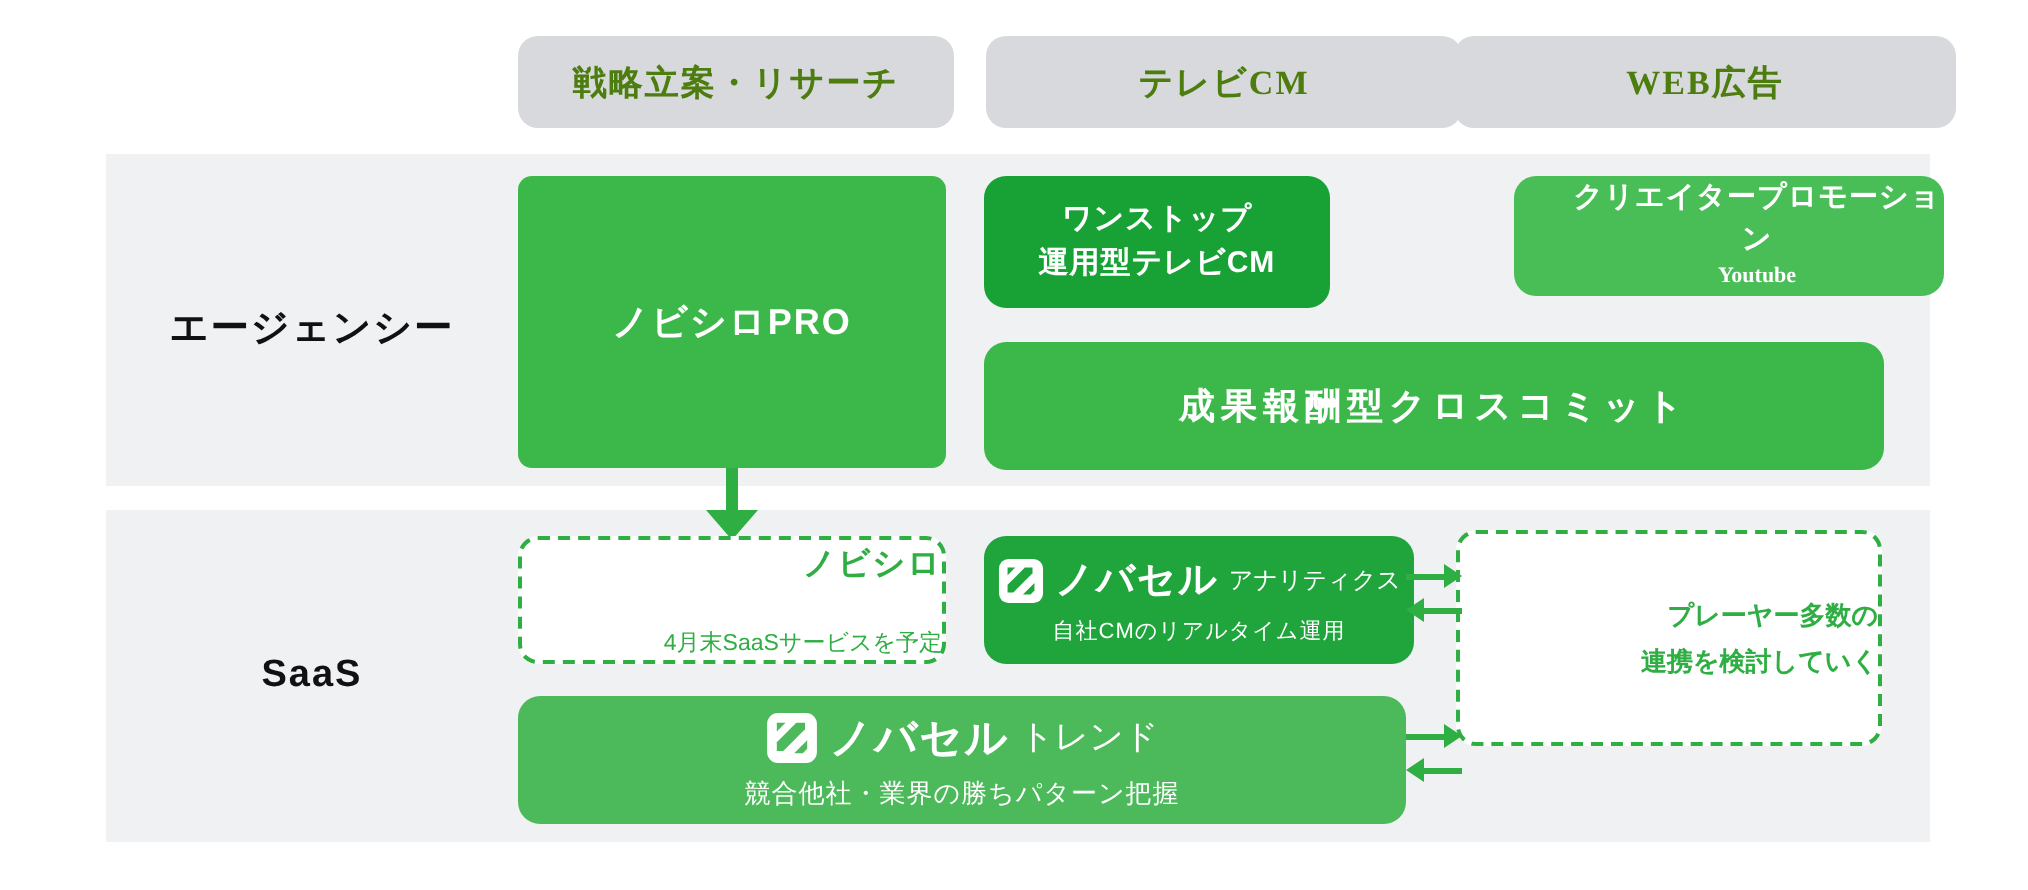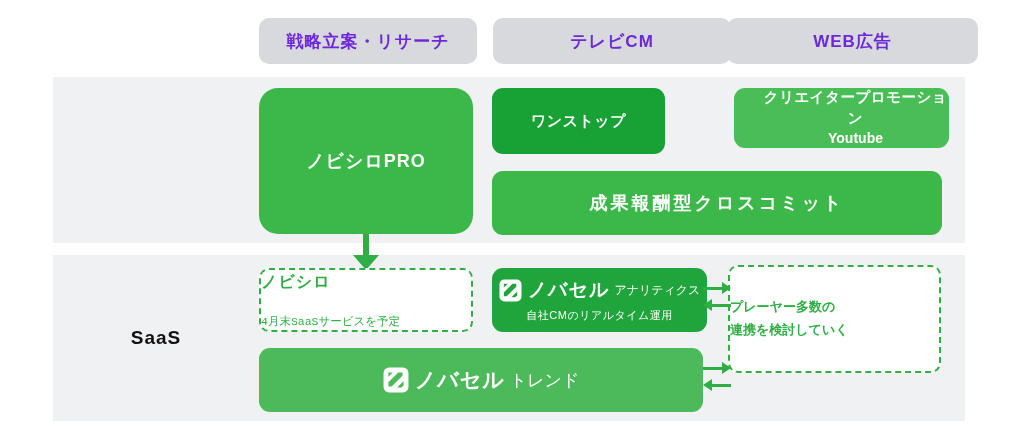--- a/index.html
+++ b/index.html
@@ -4,44 +4,44 @@
 <style>
   html,body{margin:0;padding:0;background:#ffffff;}
   .canvas{
     position:relative;width:1014px;height:445px;background:#ffffff;overflow:hidden;
     font-family:"Liberation Sans","DejaVu Sans",sans-serif;
   }
   .band{position:absolute;left:53px;width:912px;height:166px;background:var(--band-gray,#f0f1f3);}
   .pill{
     position:absolute;height:46px;background:var(--pill-gray,#d7d9dc);border-radius:10px;
     display:flex;align-items:center;justify-content:center;
-    font-size:17px;font-weight:700;color:#6d28d9;letter-spacing:1px;
+    font-size:17px;font-weight:700;color:#4d7c0f;letter-spacing:1px;font-family:Liberation Serif, serif;
   }
   .row-label{
     position:absolute;left:53px;width:206px;text-align:center;
     font-size:19px;font-weight:700;color:#111;letter-spacing:1px;
   }
   .gbox{
     position:absolute;border-radius:11px;color:#fff;
     display:flex;flex-direction:column;align-items:center;justify-content:center;
     text-align:center;box-sizing:border-box;
   }
   .g-medium{background:var(--green-medium,#3cb84a);}
   .g-dark{background:var(--green-dark,#18a236);}
   .g-light{background:var(--green-light,#49bd56);}
   .g-analytics{background:var(--green-analytics,#1fa53c);}
   .g-trend{background:var(--green-trend,#4cba5a);}
   .box-title-lg{font-size:18px;font-weight:700;letter-spacing:1px;}
   .box-line{font-size:15px;font-weight:700;line-height:1.45;letter-spacing:.5px;}
-  .box-line-sm{font-size:14px;font-weight:700;line-height:1.4;}
+  .box-line-sm{font-size:11px;font-weight:700;line-height:1.4;font-family:Liberation Serif, serif;}
   .wide-title{font-size:18px;font-weight:700;letter-spacing:3px;}
   .dashed{
     position:absolute;background:#fff;border:2px dashed var(--green-accent,#2fae43);border-radius:10px;
-    display:flex;flex-direction:column;align-items:flex-start;justify-content:center;
-    text-align:center;box-sizing:border-box;color:var(--green-accent,#2fae43);font-family:Liberation Mono, monospace;
+    display:flex;flex-direction:column;align-items:flex-end;justify-content:center;
+    text-align:center;box-sizing:border-box;color:var(--green-accent,#2fae43);
   }
   .dash-title{font-size:16px;font-weight:700;letter-spacing:1px;}
   .dash-sub{font-size:11.5px;font-weight:500;margin-top:21px;}
   .note-line{font-size:13px;font-weight:700;line-height:1.8;}
   .brand-row{display:flex;align-items:center;justify-content:center;}
   .brand-logo{flex:0 0 auto;margin-right:6px;display:block;}
   .brand-name{font-weight:700;letter-spacing:1px;}
   .brand-product{font-weight:500;margin-left:5px;}
   .analytics-brand .brand-name{font-size:19px;}
   .analytics-brand .brand-product{font-size:12px;}
@@ -74,31 +74,33 @@
   <div class="pill" style="left:493px;top:18px;width:238px;">
     <span>テレビCM</span>
   </div>
   <div class="pill" style="left:727px;top:18px;width:251px;">
     <span>WEB広告</span>
   </div>
 
   <div class="band" style="top:77px;"></div>
   <div class="band" style="top:255px;"></div>
 
+  <div class="row-label" style="top:151px;">エージェンシー</div>
   <div class="row-label" style="top:327px;">SaaS</div>
 
-  <div class="gbox g-medium" style="left:259px;top:88px;width:214px;height:146px;border-radius:19px;">
+  <div class="gbox g-medium" style="left:259px;top:88px;width:214px;height:146px;border-radius:7px;">
     <span class="box-title-lg">ノビシロPRO</span>
   </div>
 
   <div class="gbox g-dark" style="left:492px;top:88px;width:173px;height:66px;">
     <span class="box-line">ワンストップ</span>
+    <span class="box-line">運用型テレビCM</span>
   </div>
 
-  <div class="gbox g-light" style="left:734px;top:88px;width:215px;height:60px;padding-left:28px;">
+  <div class="gbox g-light" style="left:757px;top:88px;width:215px;height:60px;padding-left:28px;">
     <span class="box-line" style="font-size:14.5px;">クリエイタープロモーション</span>
     <span class="box-line-sm">Youtube</span>
   </div>
 
   <div class="gbox g-medium" style="left:492px;top:171px;width:450px;height:64px;">
     <span class="wide-title">成果報酬型クロスコミット</span>
   </div>
 
   <div class="v-arrow-stem"></div>
   <div class="v-arrow-head"></div>
@@ -126,20 +128,21 @@
     <div class="brand-row trend-brand">
       <svg class="brand-logo" width="26" height="26" viewBox="0 0 24 24">
         <rect x="0.5" y="0.5" width="23" height="23" rx="5" fill="#ffffff"></rect>
         <path class="logo-stripe" d="M5 14 L14 5 L18 5 L18 8 L8 18 L5 18 Z"></path>
         <path class="logo-stripe" d="M13 19 L19 13 L19 17 L17 19 Z"></path>
         <path class="logo-stripe" d="M5 5 L9 5 L5 9 Z"></path>
       </svg>
       <span class="brand-name">ノバセル</span>
       <span class="brand-product">トレンド</span>
     </div>
+    <span class="box-sub" style="font-size:13px;">競合他社・業界の勝ちパターン把握</span>
   </div>
 
   <div class="dashed" style="left:728px;top:265px;width:213px;height:108px;">
     <span class="note-line">プレーヤー多数の</span>
     <span class="note-line">連携を検討していく</span>
   </div>
 
   <div class="h-arrow right" style="left:703px;top:287px;"></div>
   <div class="h-arrow left" style="left:712px;top:304px;"></div>
 

